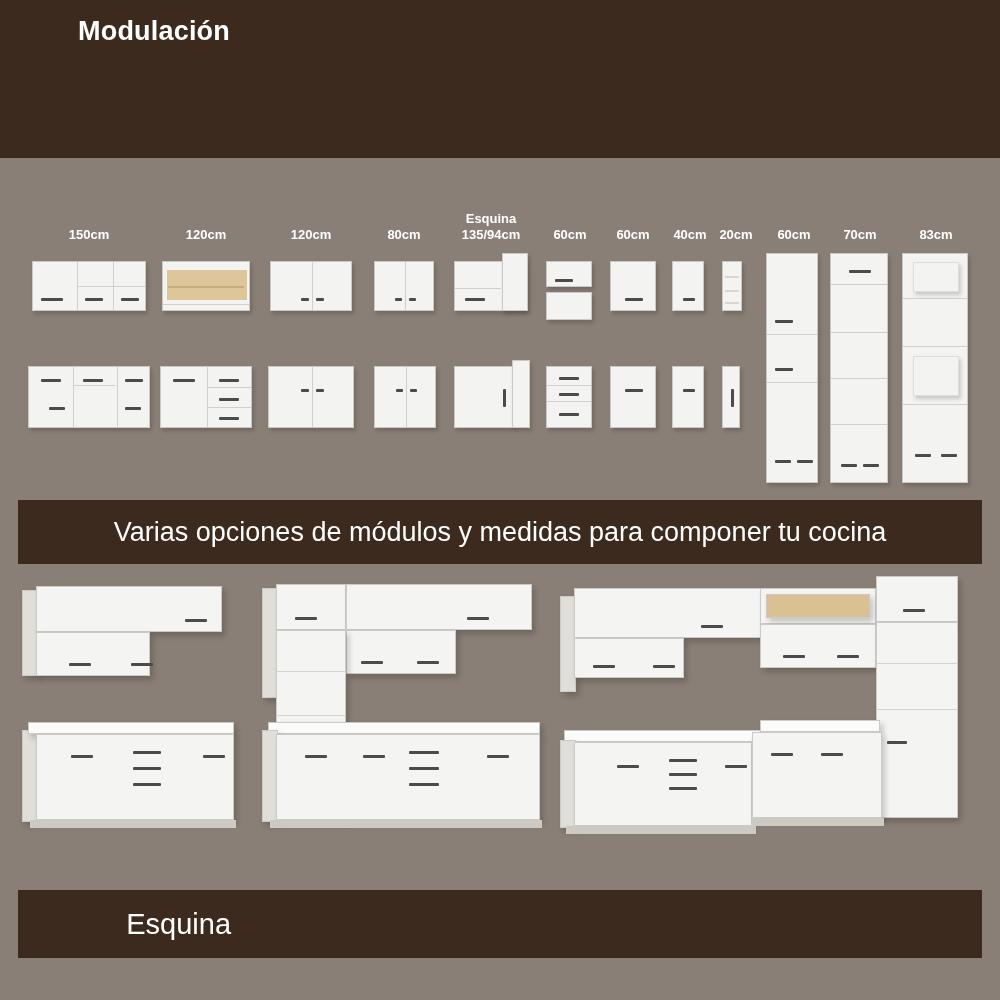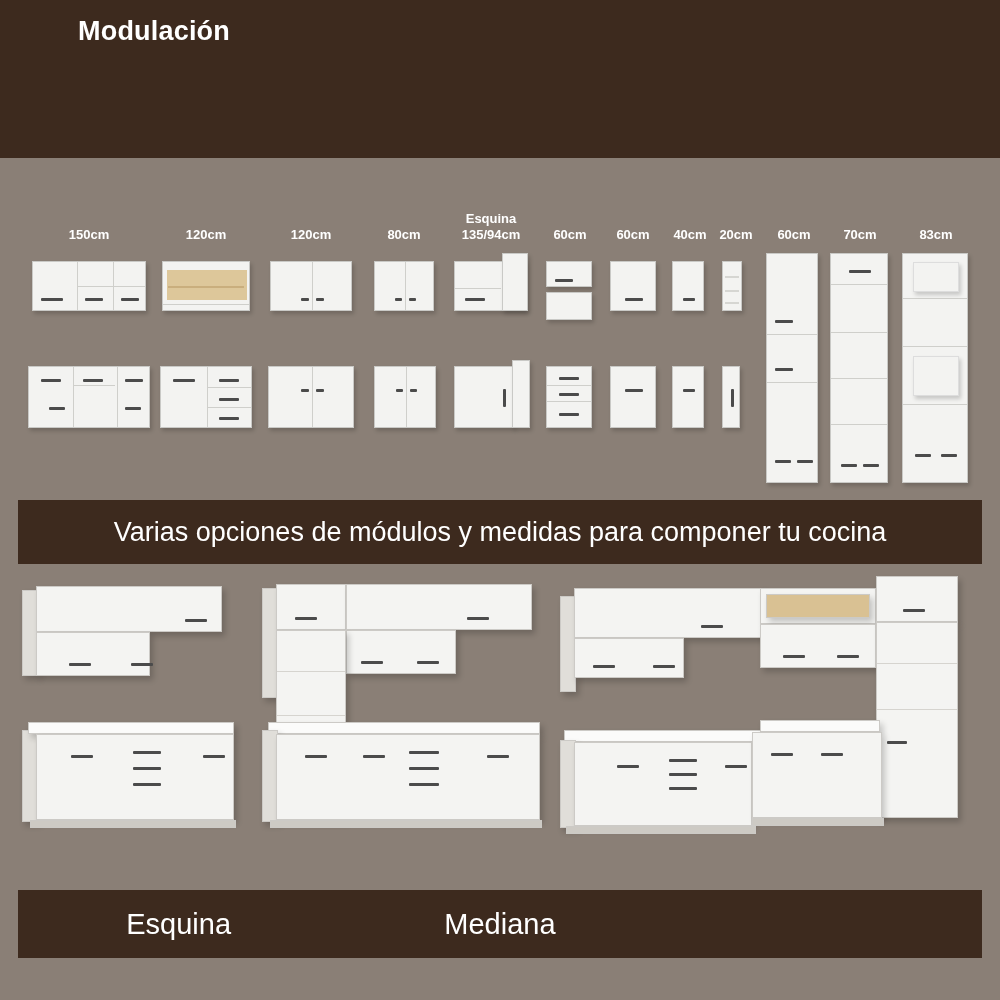--- a/index.html
+++ b/index.html
@@ -361,14 +361,13 @@
       <div class="h2" style="left:68px;top:20px;width:22px;"></div>
     </div>
     <div class="piece shadow" style="left:566px;top:256px;width:190px;height:8px;"></div>
     <div class="piece shadow" style="left:752px;top:248px;width:132px;height:8px;"></div>
   </div>
 
 </div>
 
 <div class="footer">
   <div class="f f1">Esquina</div>
-  <div class="f f2">Mediana</div>
 </div>
 
 </body></html>

